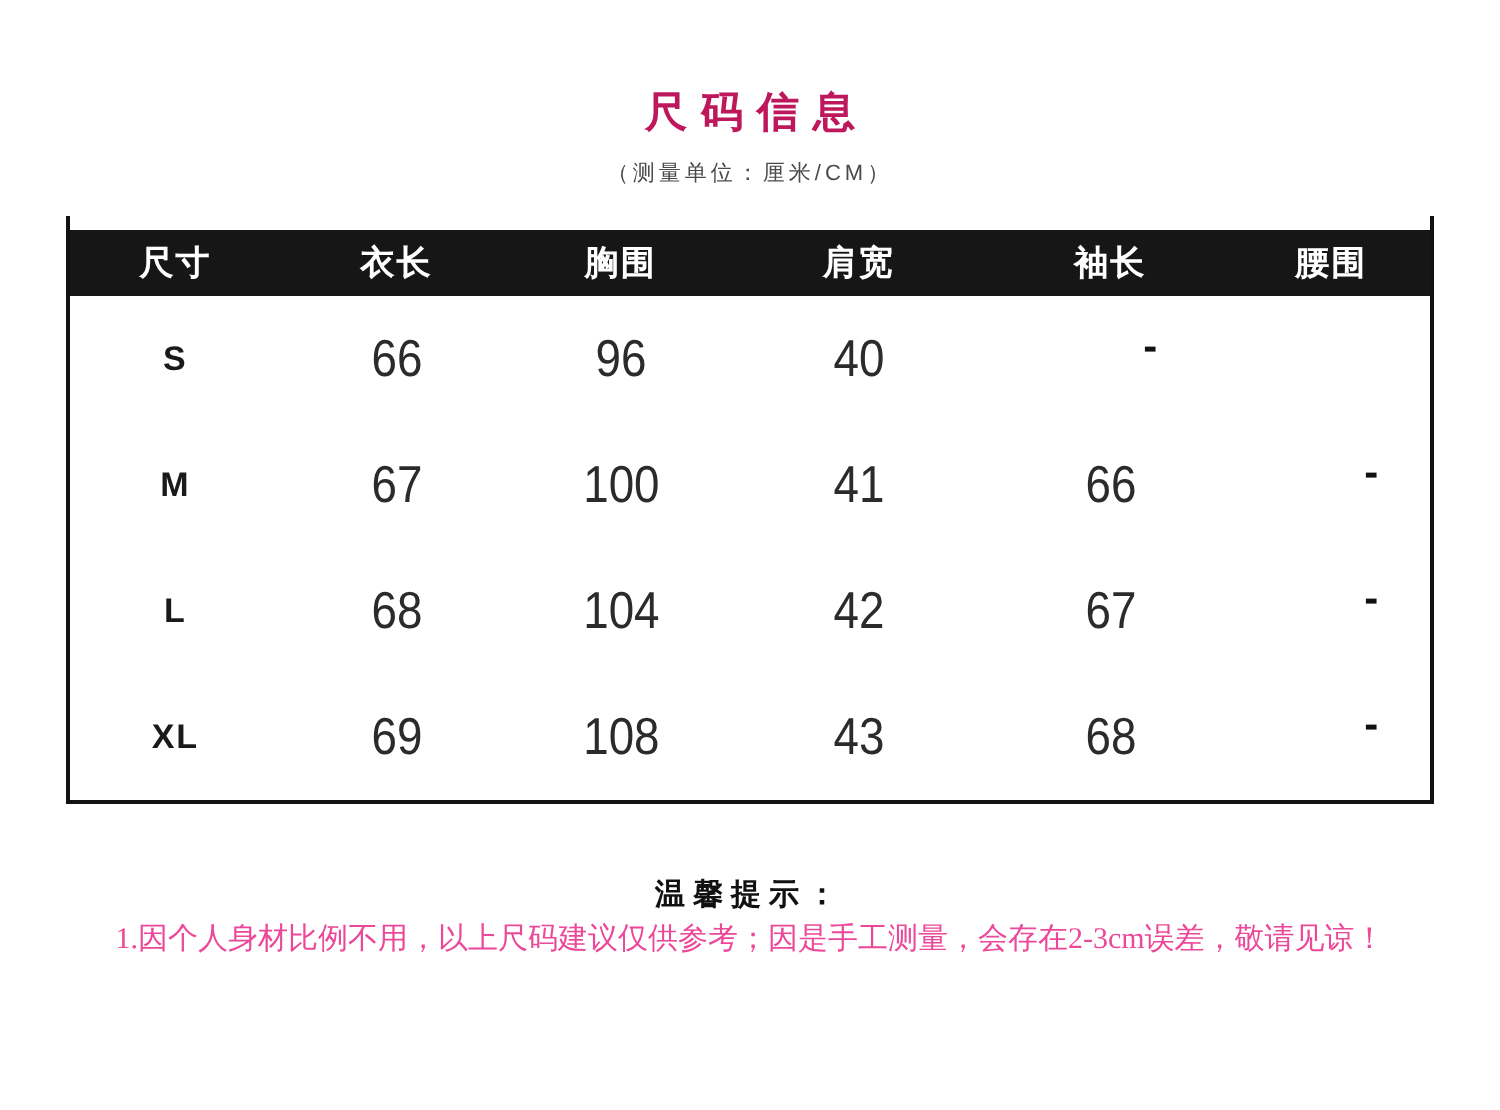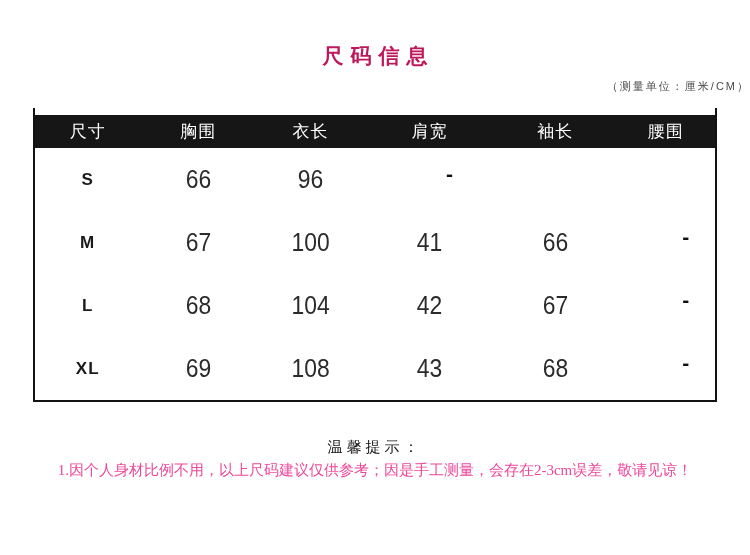--- a/index.html
+++ b/index.html
@@ -21,21 +21,20 @@
     font-weight: bold;
     letter-spacing: 7px;
     color: #be185d;
     text-indent: 7px; 
   }
   .page-subtitle {
     margin-top: 9px;
     font-size: 11px;
     letter-spacing: 2px;
     color: #4a4a4a;
-    text-align: right;
   }
 
   
   .size-table {
     width: 684px;
     margin: 14px auto 0 auto;
     border-left: 2px solid #121212;
     border-right: 2px solid #121212;
     border-bottom: 2px solid #121212;
     padding-top: 7px; 
@@ -45,21 +44,21 @@
     grid-template-columns: 15.5% 17% 16% 19% 18% 14.5%;
     align-items: center;
   }
   .thead {
     background: #161616;
     height: 33px;
     color: #ffffff;
   }
   .thead .cell {
     font-size: 17px;
-    font-weight: normal;
+    font-weight: bold;
     letter-spacing: 1px;
   }
   .tbody-row { height: 63px; }
   .cell { text-align: center; }
   .size-cell {
     font-size: 17px;
     font-weight: bold;
     color: #1a1a1a;
     letter-spacing: 1px;
   }
@@ -75,21 +74,21 @@
     font-weight: bold;
     color: #111111;
     transform: translate(20px, -6px);
   }
 
   
   .notes { text-align: center; margin-top: 36px; }
   .notes-title {
     font-family: "Liberation Serif", "DejaVu Serif", serif;
     font-size: 15px;
-    font-weight: normal;
+    font-weight: bold;
     letter-spacing: 4px;
     color: #111111;
   }
   .note-line {
     font-family: "Liberation Serif", "DejaVu Serif", serif;
     font-size: 15px;
     color: #ec4899;
     margin-top: 0;
     line-height: 27px;
   }
@@ -102,31 +101,32 @@
 
   <div class="title-block">
     <div class="page-title">尺码信息</div>
     <div class="page-subtitle">（测量单位：厘米/CM）</div>
   </div>
 
   <div class="size-table">
 
     <div class="grid-row thead">
       <div class="cell">尺寸</div>
+      <div class="cell">衣长</div>
       <div class="cell">胸围</div>
-      <div class="cell">衣长</div>
       <div class="cell">肩宽</div>
       <div class="cell">袖长</div>
       <div class="cell">腰围</div>
     </div>
 
     <div class="grid-row tbody-row">
       <div class="cell size-cell">S</div>
       <div class="cell num-cell"><span class="num-narrow">66</span></div>
       <div class="cell num-cell"><span class="num-narrow">96</span></div>
+      <div class="cell num-cell"><span class="num-narrow">40</span></div>
       <div class="cell dash-cell"><span>-</span></div>
     </div>
 
     <div class="grid-row tbody-row">
       <div class="cell size-cell">M</div>
       <div class="cell num-cell"><span class="num-narrow">67</span></div>
       <div class="cell num-cell"><span class="num-narrow">100</span></div>
       <div class="cell num-cell"><span class="num-narrow">41</span></div>
       <div class="cell num-cell"><span class="num-narrow">66</span></div>
       <div class="cell dash-cell"><span>-</span></div>

